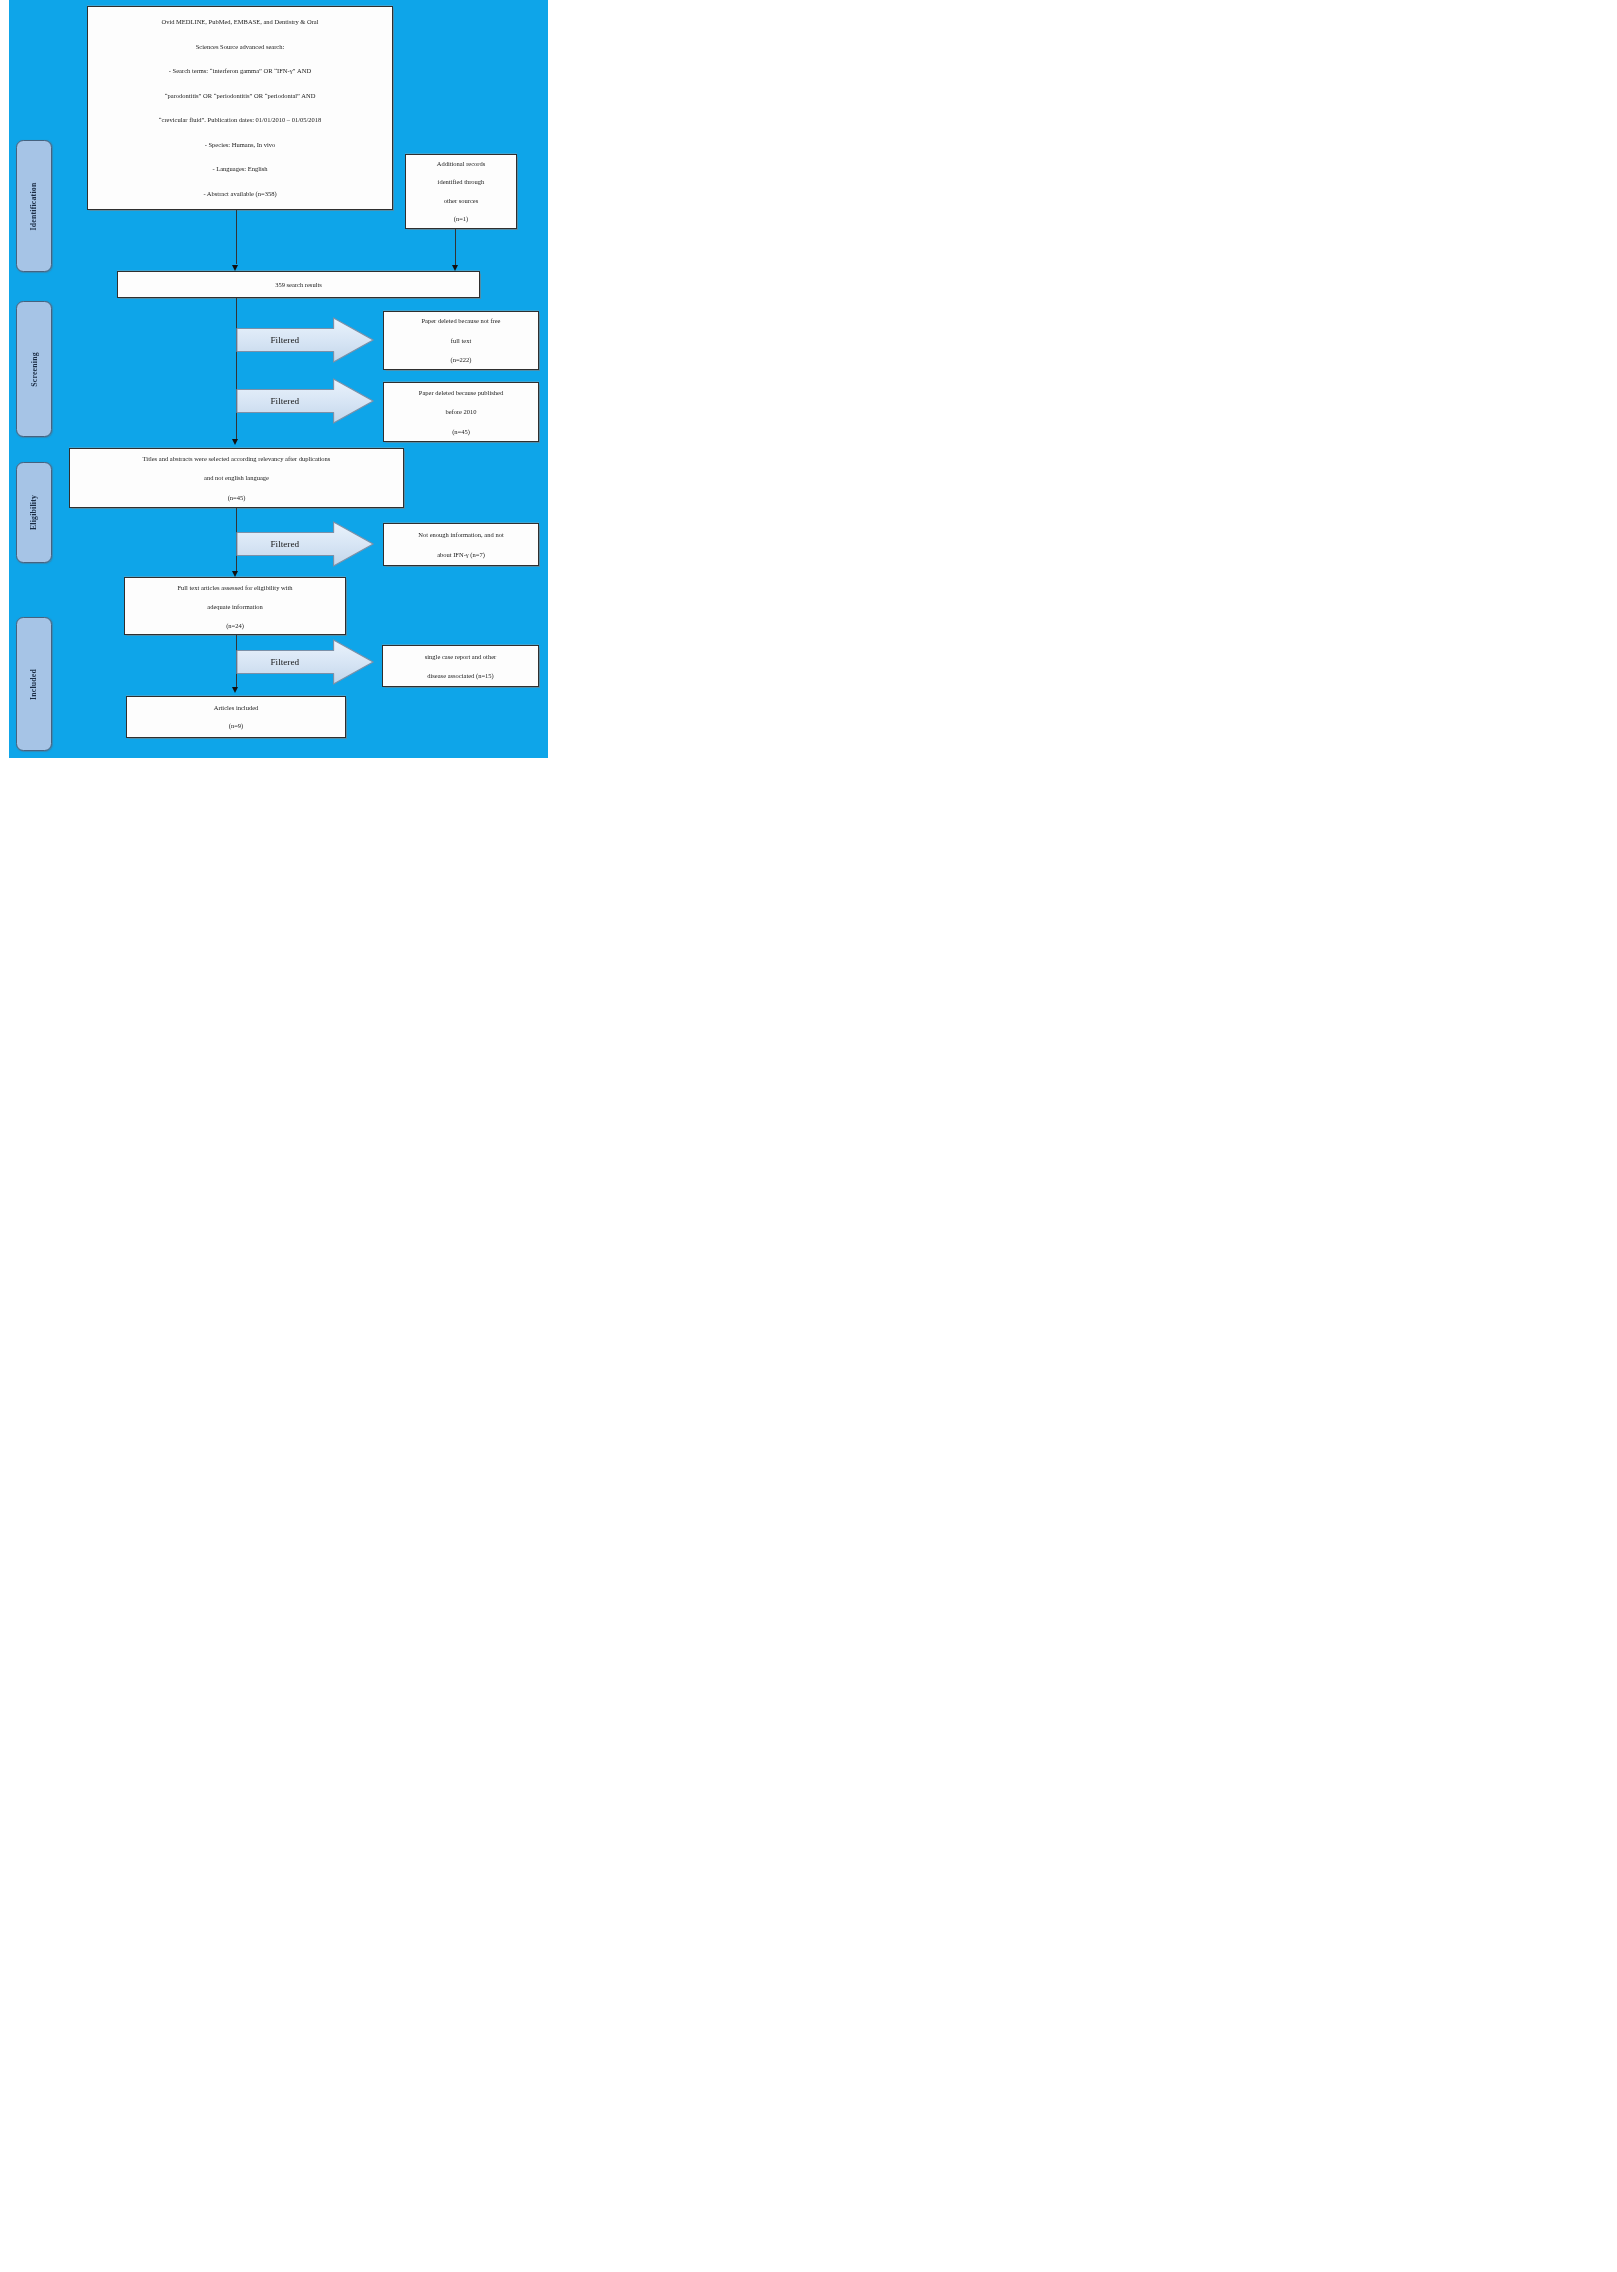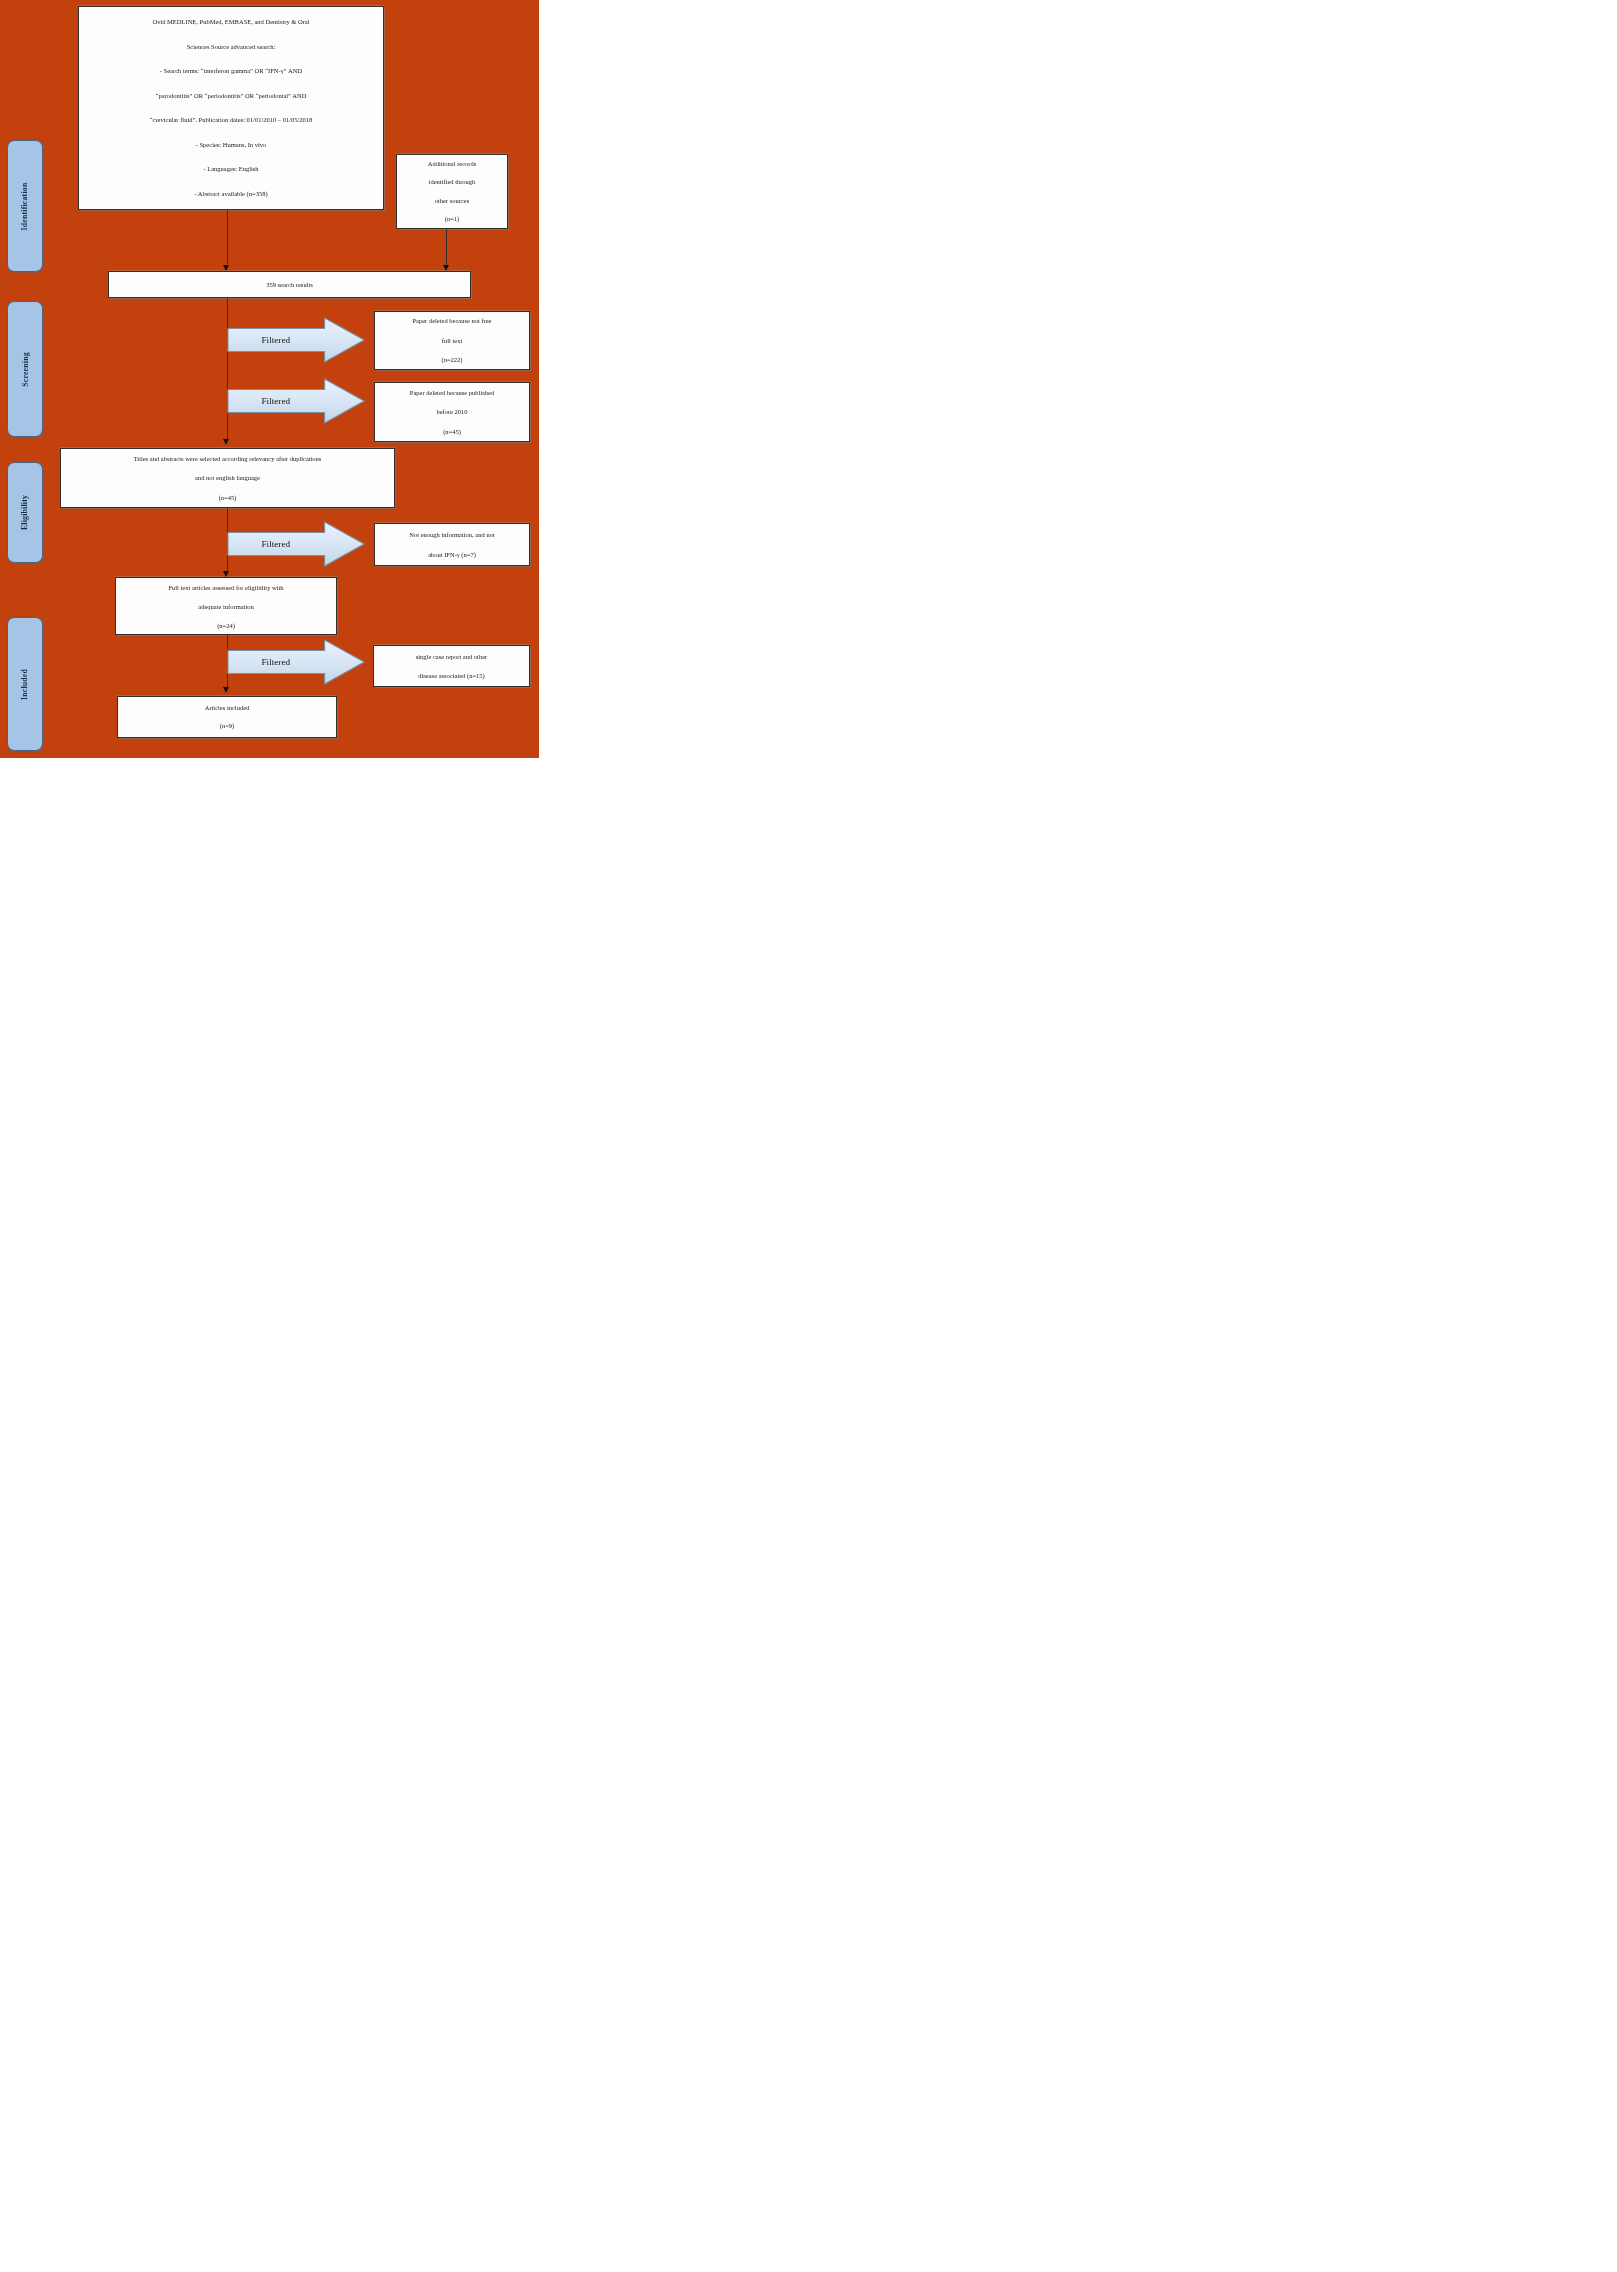--- a/index.html
+++ b/index.html
@@ -1,18 +1,18 @@
 <!DOCTYPE html>
 <html style="font-size:7.4px"><head>
 <meta charset="utf-8">
 <style>
   html,body { margin:0; padding:0; background:#ffffff; }
   .canvas {
-    position:relative; width:539px; height:758px; background:#c2410c;
-    font-family:"Liberation Serif", serif; color:#1a1a1a; overflow:hidden;
+    position:relative; width:539px; height:758px; background:#0ea5e9;
+    font-family:"Liberation Serif", serif; color:#1a1a1a; overflow:hidden;margin-left:9px;
   }
   
   .fbox {
     position:absolute; background:#fdfdfd;
     border:0.9px solid #2f2f2f;
     box-shadow:0.9px 1.4px 0.9px rgba(125,125,125,0.6), 0 -0.9px 0 rgba(170,170,170,0.35);
     display:flex; flex-direction:column; justify-content:center; align-items:center;
     text-align:center; font-size:6.5px; box-sizing:border-box;
   }
   .fbox .ln { width:100%; white-space:nowrap; }

